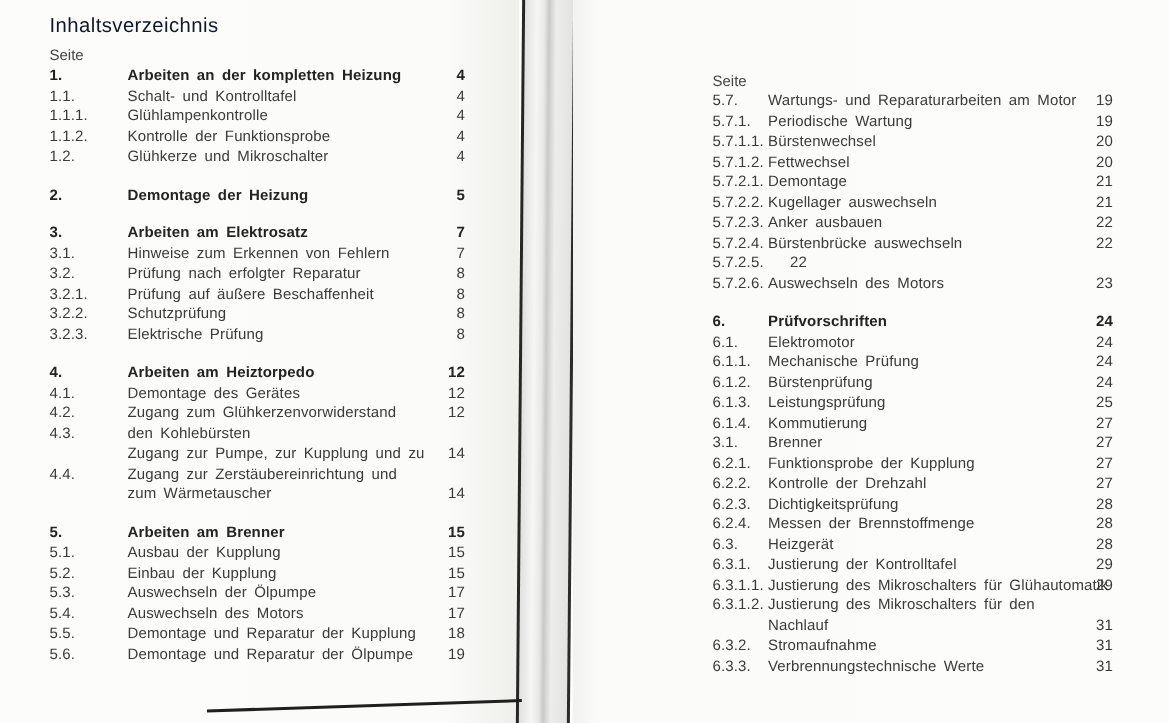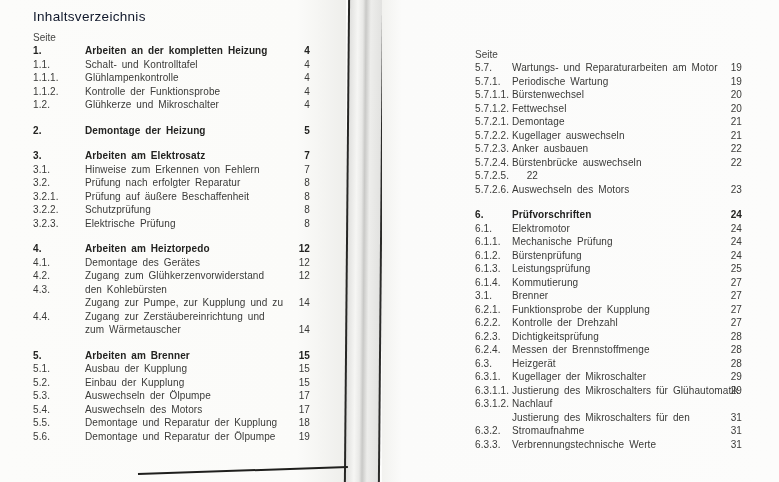--- a/index.html
+++ b/index.html
@@ -290,33 +290,33 @@
         <span class="txt">Messen der Brennstoffmenge</span>
         <span class="pg">28</span>
       </div>
       <div class="row">
         <span class="num">6.3.</span>
         <span class="txt">Heizgerät</span>
         <span class="pg">28</span>
       </div>
       <div class="row">
         <span class="num">6.3.1.</span>
-        <span class="txt">Kugellager der Mikroschalter</span>
+        <span class="txt">Justierung der Kontrolltafel</span>
         <span class="pg">29</span>
       </div>
       <div class="row">
         <span class="num">6.3.1.1.</span>
         <span class="txt">Justierung des Mikroschalters für Glühautomatik</span>
         <span class="pg">29</span>
       </div>
       <div class="row">
         <span class="num">6.3.1.2.</span>
         <span class="txt">
+          <div>Justierung des Mikroschalters für den</div>
           <div>Nachlauf</div>
-          <div>Justierung des Mikroschalters für den</div>
         </span>
         <span class="pg">31</span>
       </div>
       <div class="row">
         <span class="num">6.3.2.</span>
         <span class="txt">Stromaufnahme</span>
         <span class="pg">31</span>
       </div>
       <div class="row">
         <span class="num">6.3.3.</span>

